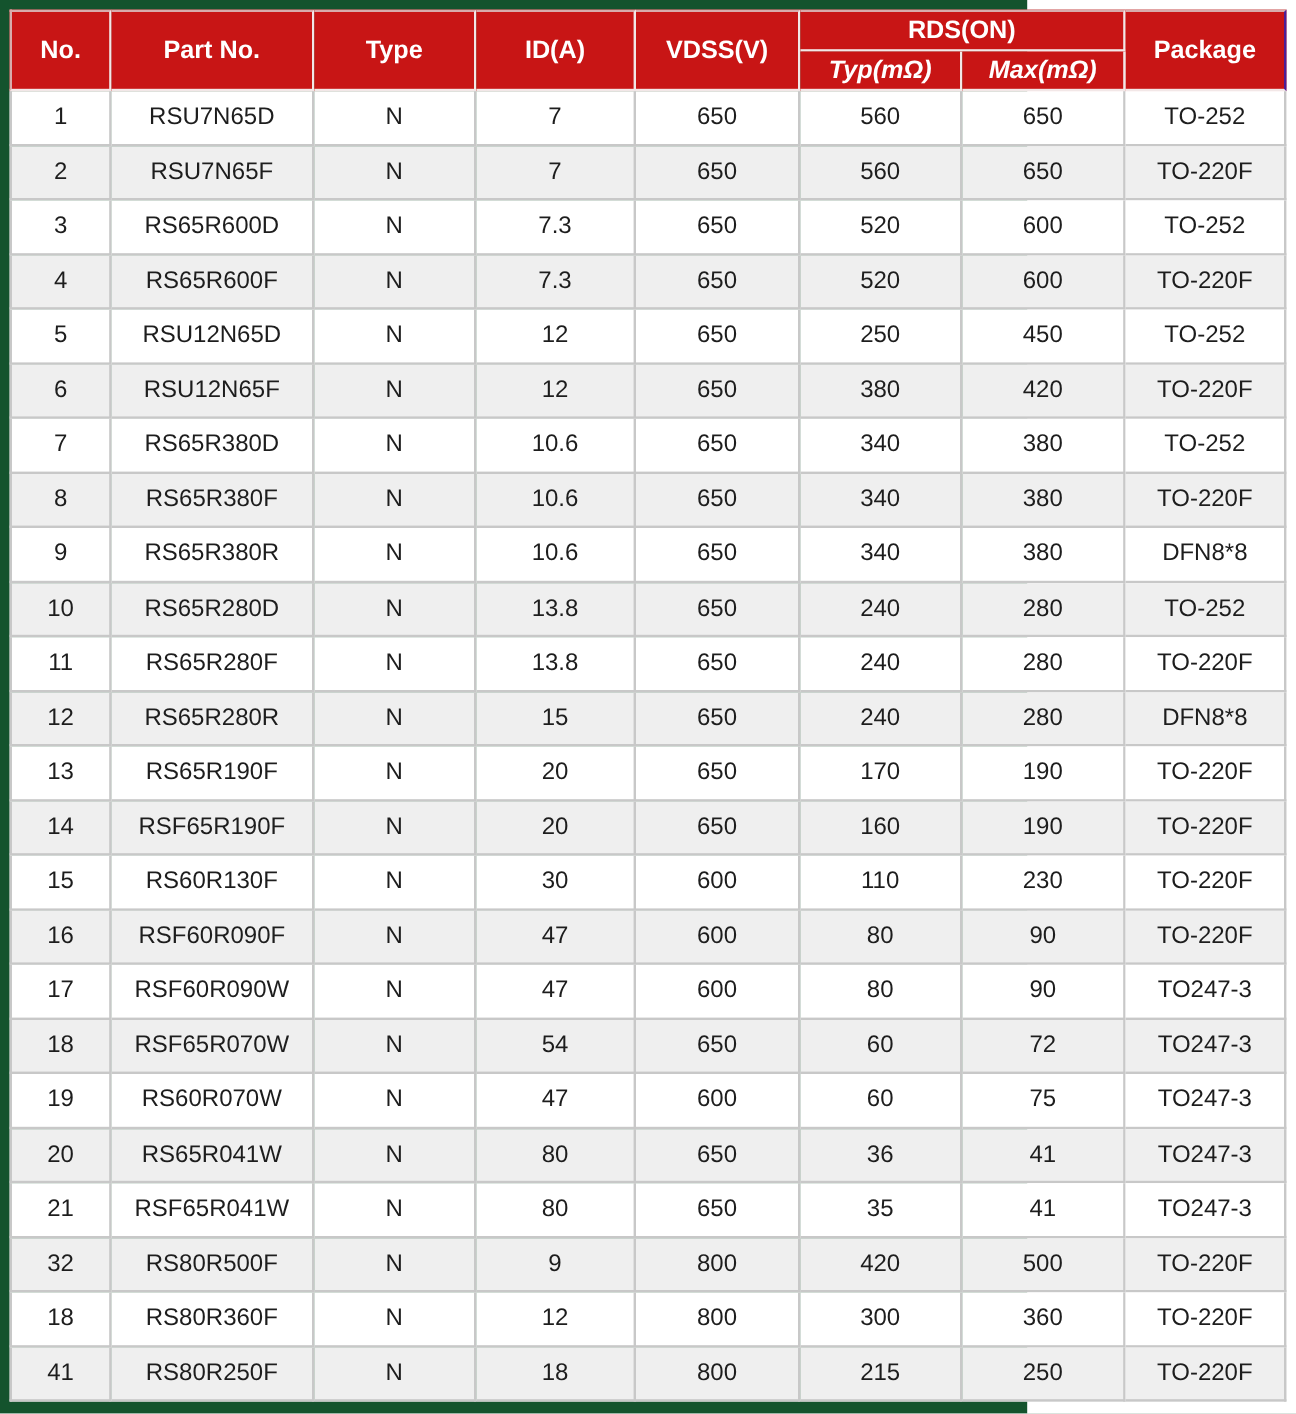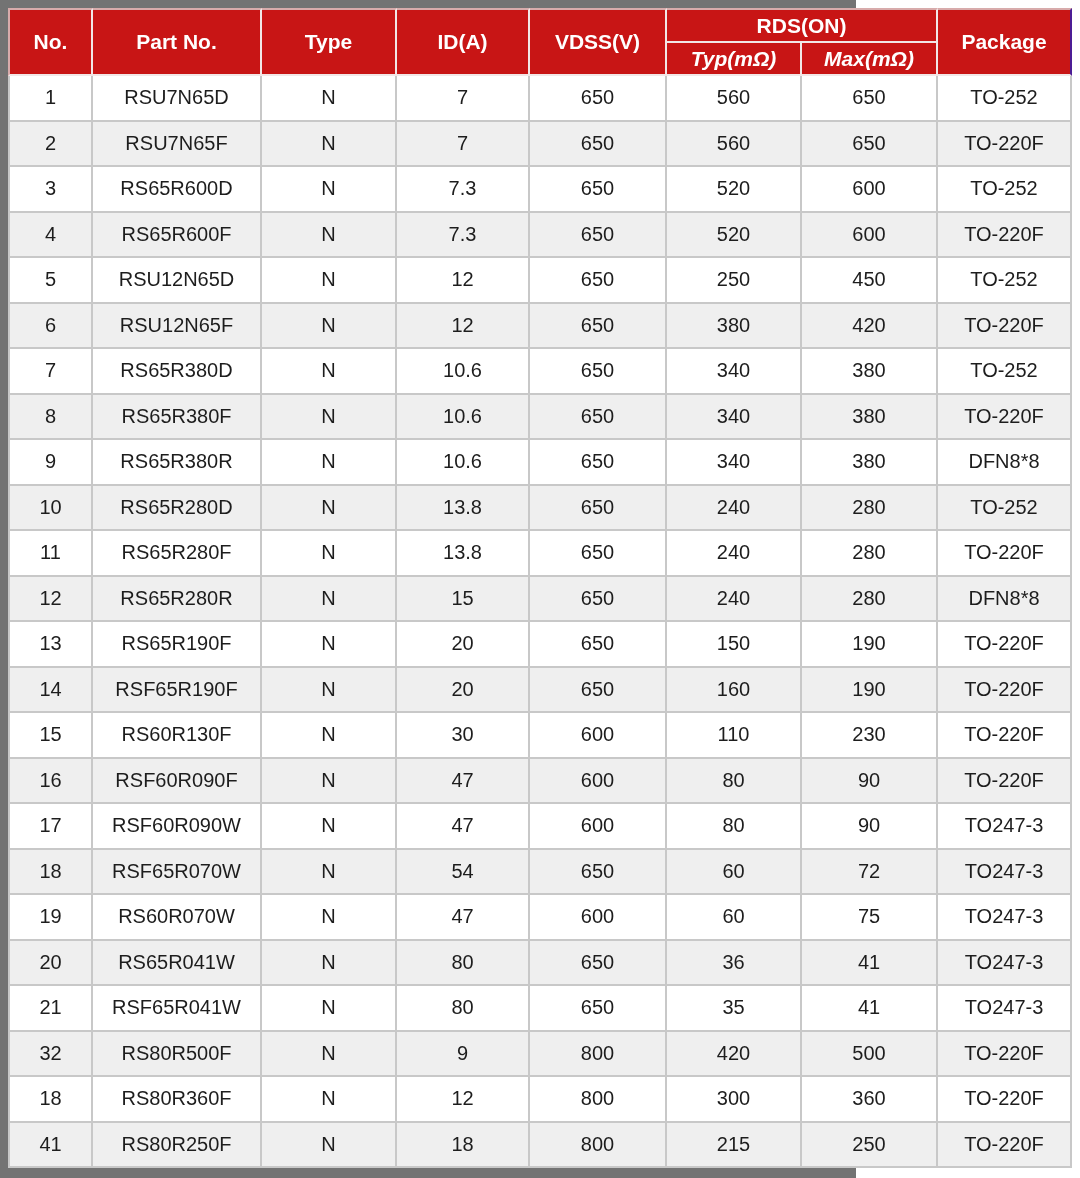--- a/index.html
+++ b/index.html
@@ -6,21 +6,21 @@
     margin: 0;
     padding: 0;
     background: #ffffff;
     font-family: "Liberation Sans", "DejaVu Sans", sans-serif;
   }
   .page {
     width: 856px;
     height: 1178px;
     box-sizing: border-box;
     padding: 8px;
-    background: #737373;
+    background: #14532d;
   }
   table.parts {
     border-collapse: separate;
     border-spacing: 0;
     table-layout: fixed;
     width: 1064px;
   }
   th, td {
     box-sizing: border-box;
     text-align: center;
@@ -207,21 +207,21 @@
           <td>240</td>
           <td>280</td>
           <td>DFN8*8</td>
         </tr>
         <tr>
           <td class="col-first">13</td>
           <td>RS65R190F</td>
           <td>N</td>
           <td>20</td>
           <td>650</td>
-          <td>150</td>
+          <td>170</td>
           <td>190</td>
           <td>TO-220F</td>
         </tr>
         <tr>
           <td class="col-first">14</td>
           <td>RSF65R190F</td>
           <td>N</td>
           <td>20</td>
           <td>650</td>
           <td>160</td>

